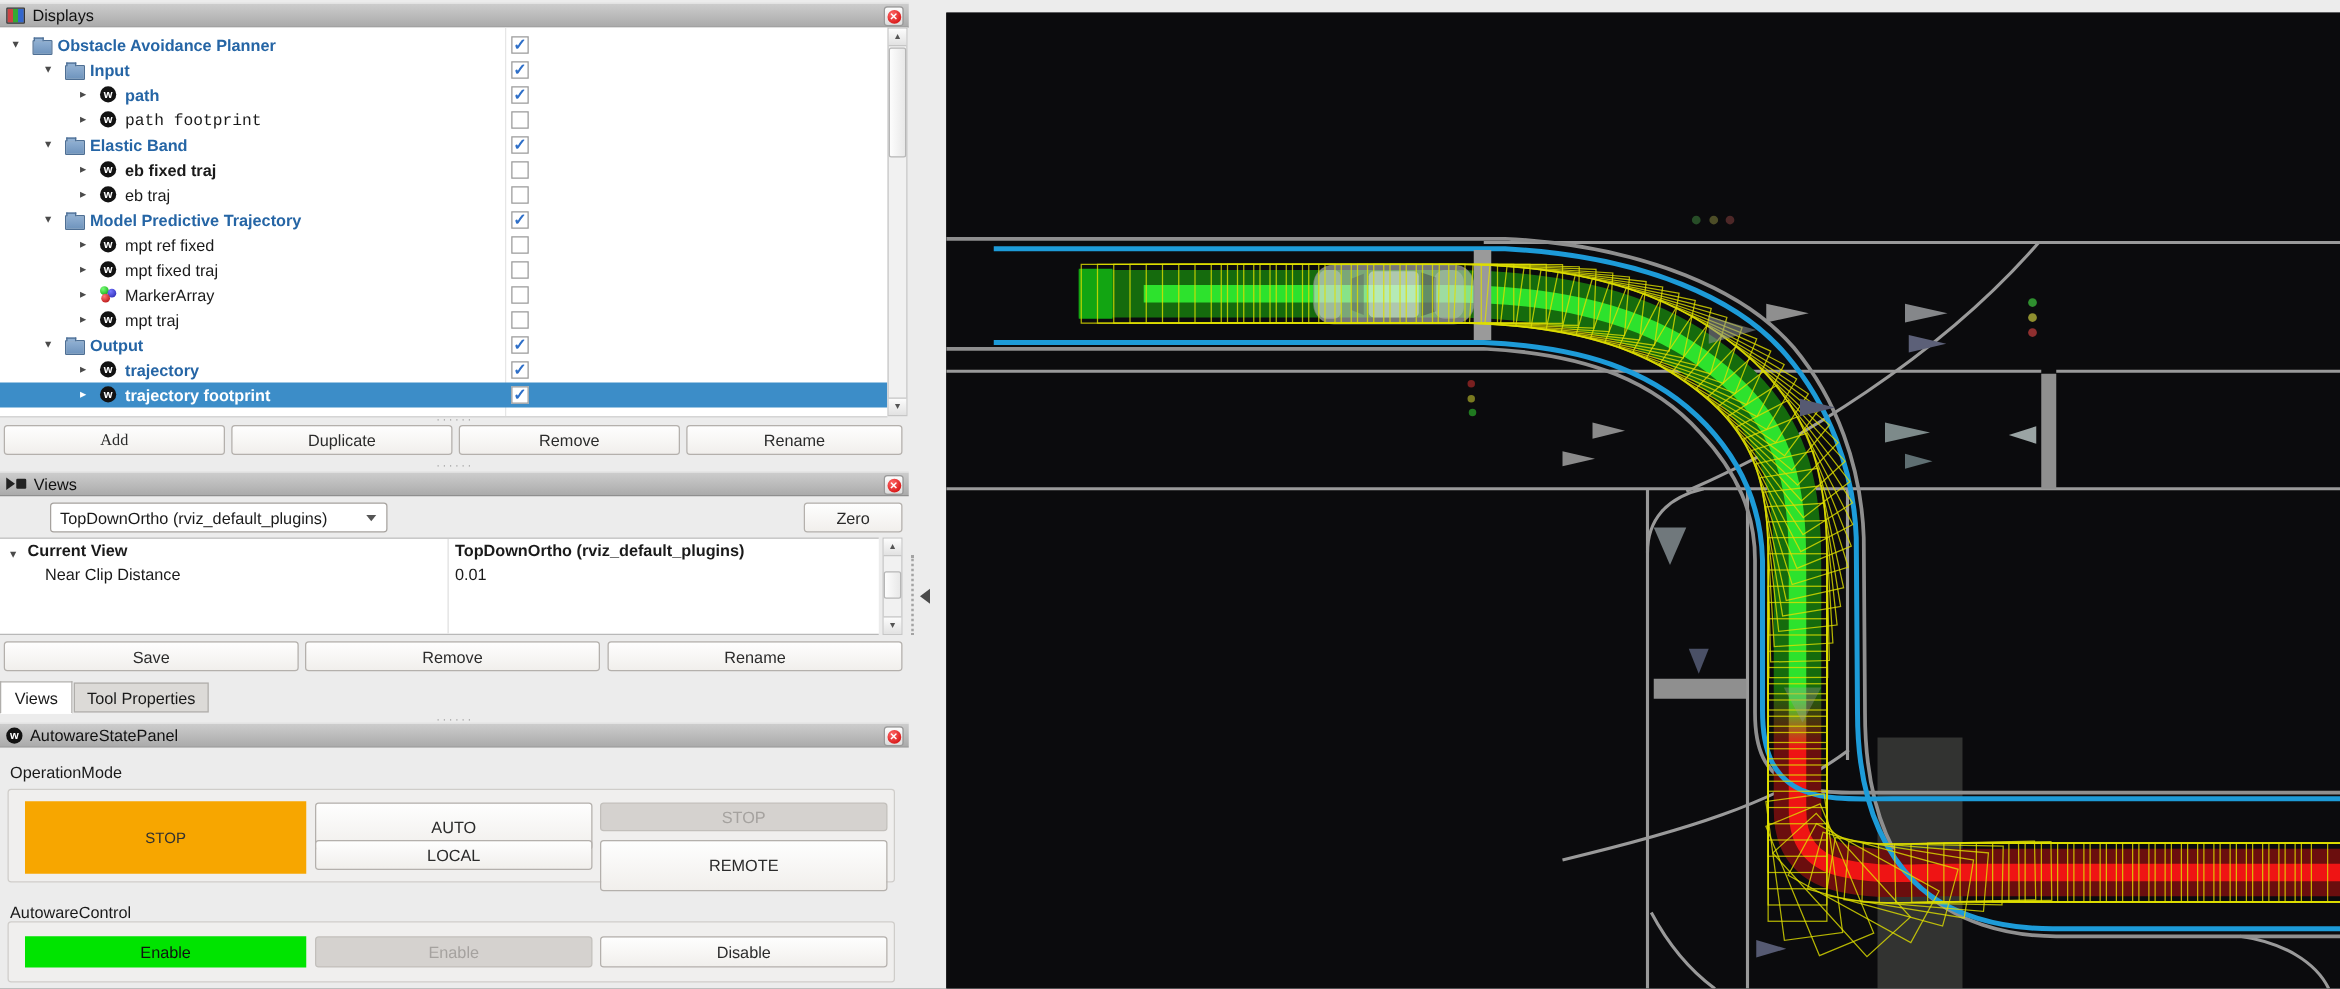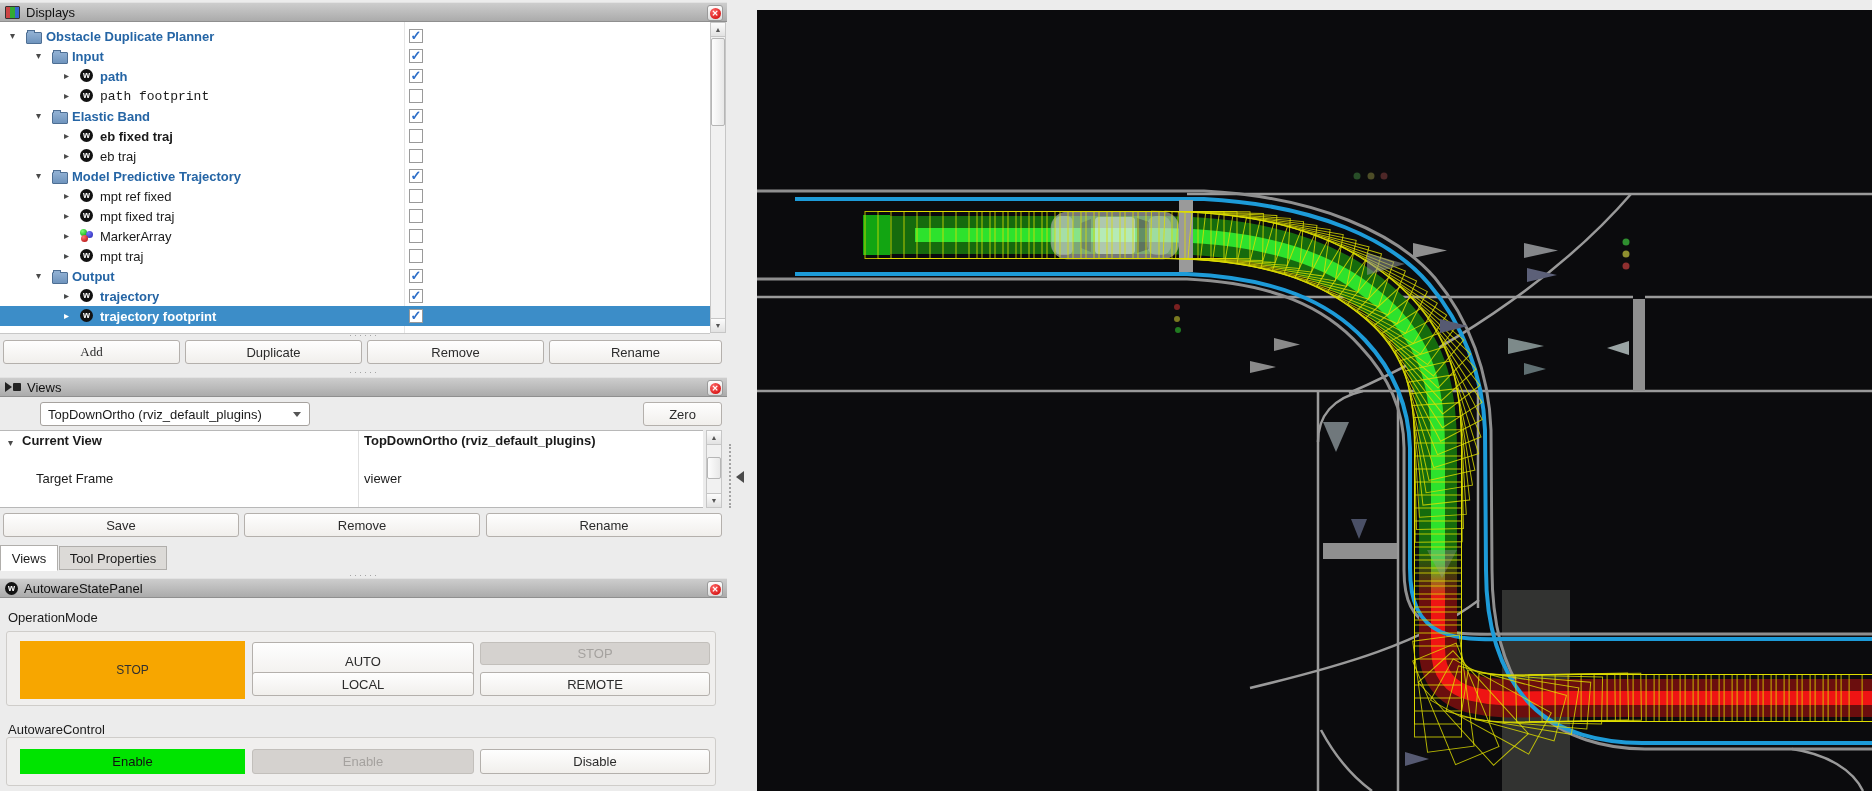--- a/index.html
+++ b/index.html
@@ -97,21 +97,21 @@
     <span class="close-btn">
         <span class="dot">✕</span>
       </span>
   </div>
 
   <div id="tree">
       <div class="coldiv"></div>
       <div class="trow" style="top: 4px;">
         <span class="arrow" style="left: 10px;">▾</span>
         <span class="icon-folder" style="left: 26px;"></span>
-        <span class="lbl emph" style="left: 46px;">Obstacle Duplicate Planner</span>
+        <span class="lbl emph" style="left: 46px;">Obstacle Avoidance Planner</span>
         <span class="cbx">✓</span>
       </div>
       <div class="trow" style="top: 24px;">
         <span class="arrow" style="left: 36px;">▾</span>
         <span class="icon-folder" style="left: 52px;"></span>
         <span class="lbl emph" style="left: 72px;">Input</span>
         <span class="cbx">✓</span>
       </div>
       <div class="trow" style="top: 44px;">
         <span class="arrow" style="left: 64px;">▸</span>
@@ -242,23 +242,23 @@
     <span>Zero</span>
   </div>
 
   <div id="prop-table">
       <div class="pdiv"></div>
       <div class="prow bold" style="top: 1px;">
         <span class="pexp">▾</span>
         <span class="pname">Current View</span>
         <span class="pval">TopDownOrtho (rviz_default_plugins)</span>
       </div>
-      <div class="prow" style="top: 39px;">
-        <span class="pname">Target Frame</span>
-        <span class="pval">viewer</span>
+      <div class="prow" style="top: 20px;">
+        <span class="pname">Near Clip Distance</span>
+        <span class="pval">0.01</span>
       </div>
     </div>
   <div class="vscroll" style="left:706px;top:430px;height:78px;">
     <div class="sb-btn">▲</div>
     <div class="thumb" style="top:26px;height:22px;"></div>
     <div class="sb-btn bottom">▼</div>
   </div>
 
   <div id="views-buttons">
       <div class="rviz-btn" style="left: 3px; top: 513px; width: 236px; height: 24px;">
@@ -297,21 +297,21 @@
     </div>
     <div class="rviz-btn" style="left:245px;top:10px;width:222px;height:38px;">
       <span>AUTO</span>
     </div>
     <div class="rviz-btn disabled" style="left:473px;top:10px;width:230px;height:23px;">
       <span>STOP</span>
     </div>
     <div class="rviz-btn" style="left:245px;top:40px;width:222px;height:24px;">
       <span>LOCAL</span>
     </div>
-    <div class="rviz-btn" style="left:473px;top:40px;width:230px;height:24px;">
+    <div class="rviz-btn" style="left:473px;top:40px;width:230px;height:41px;">
       <span>REMOTE</span>
     </div>
   </div>
 
   <span class="aw-label" style="top:722px;">AutowareControl</span>
 
   <div class="groupbox" style="top:737px;height:49px;">
     <div class="big-state" style="left:13px;top:11px;width:225px;height:25px;background:var(--c-enable-green);font-size:13px;color:#111;">
       <span>Enable</span>
     </div>

